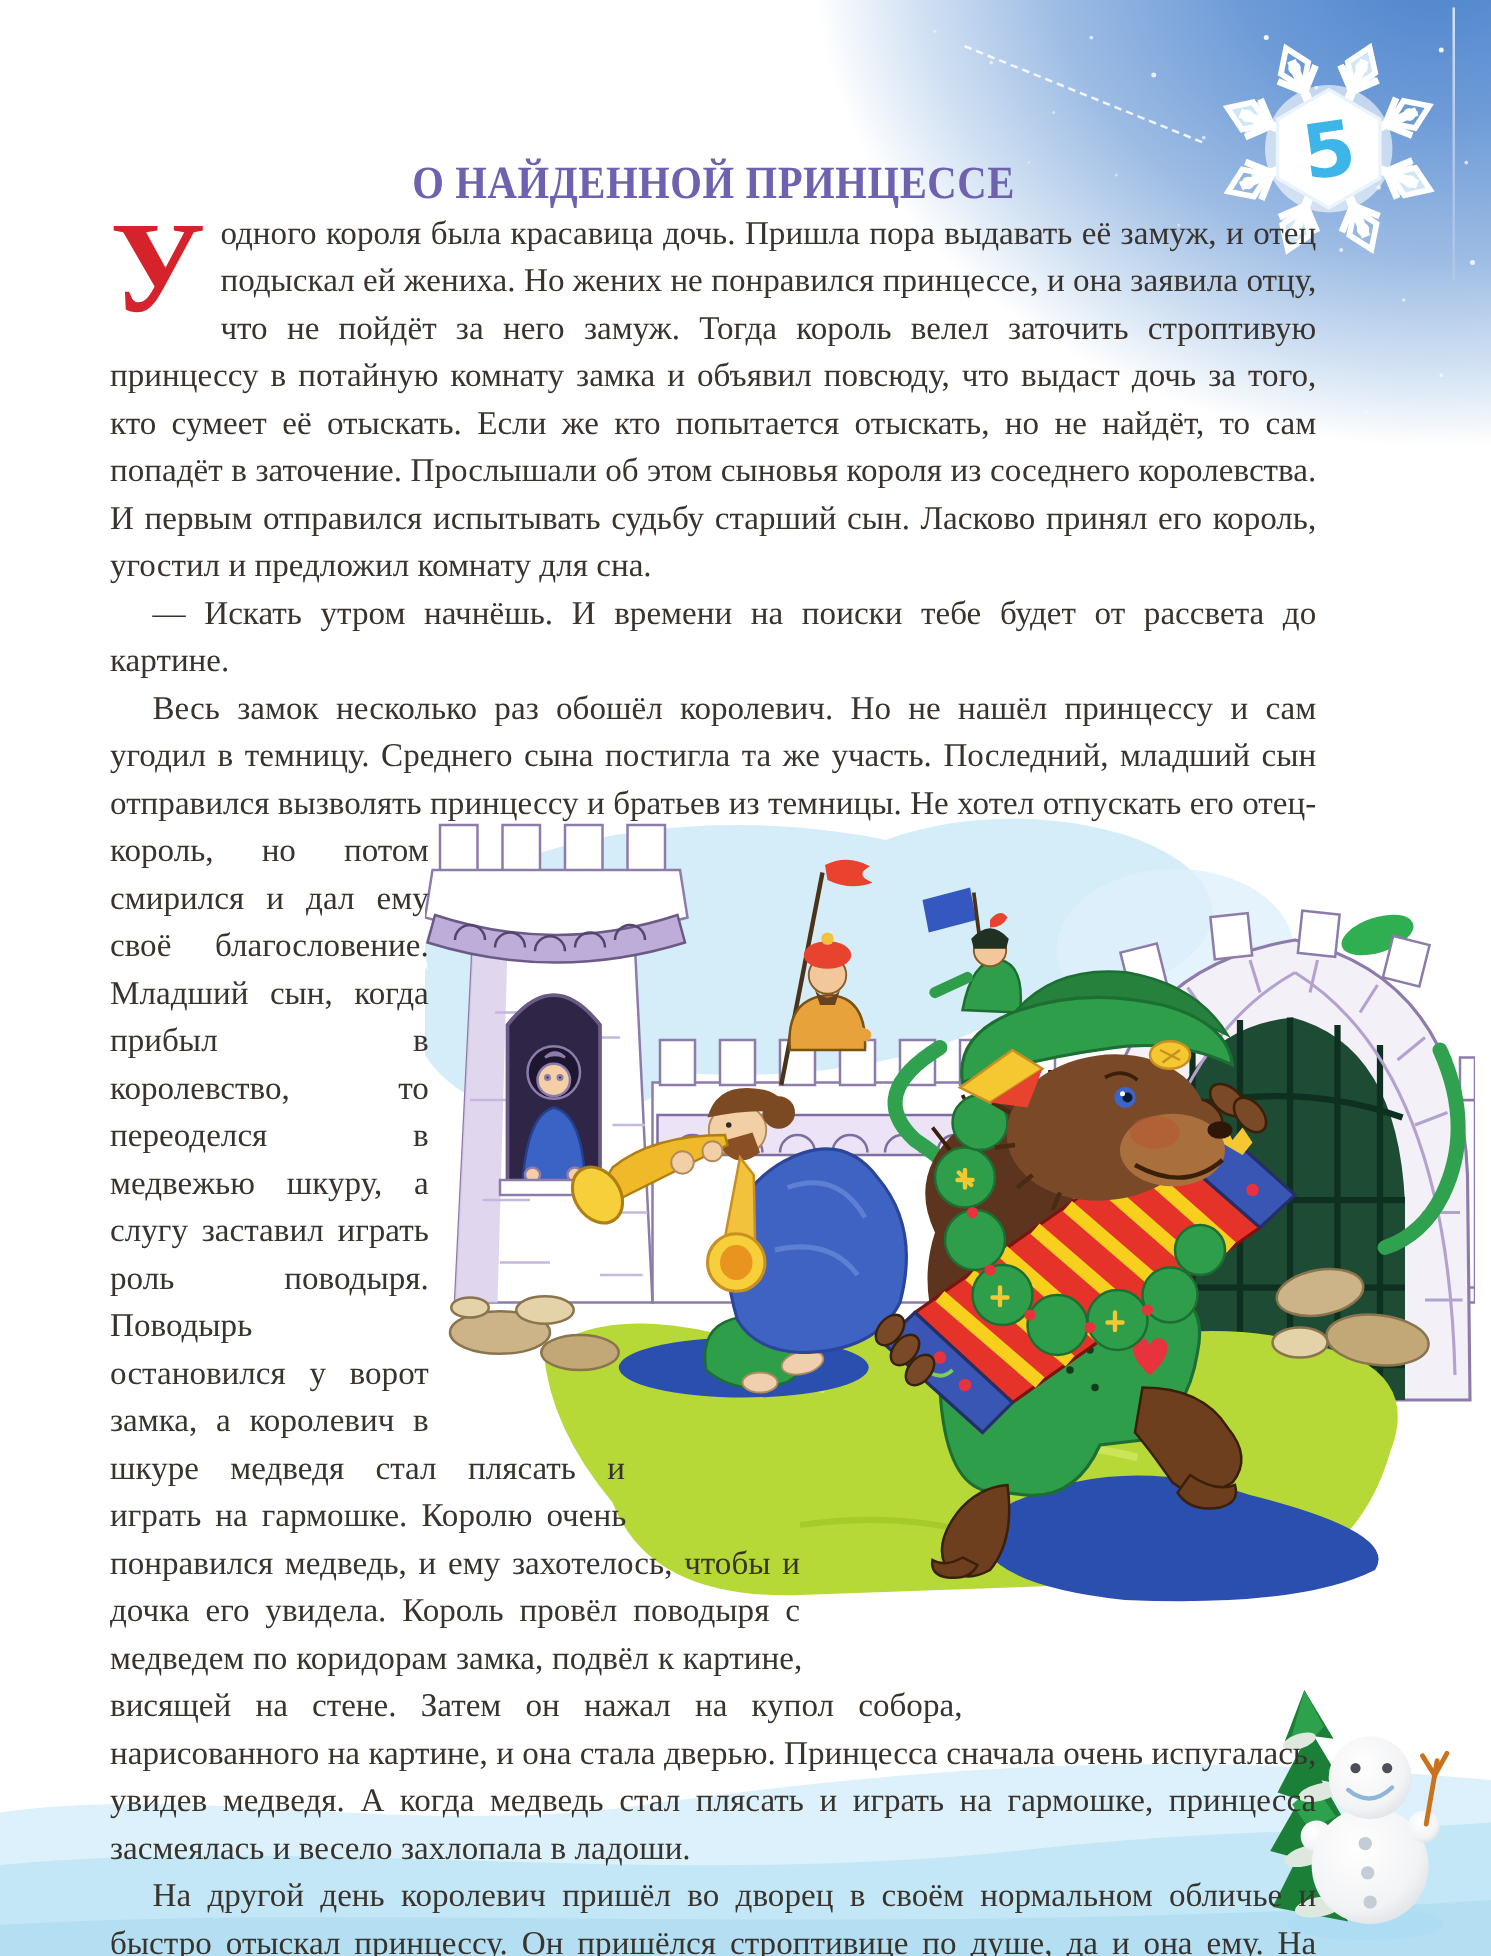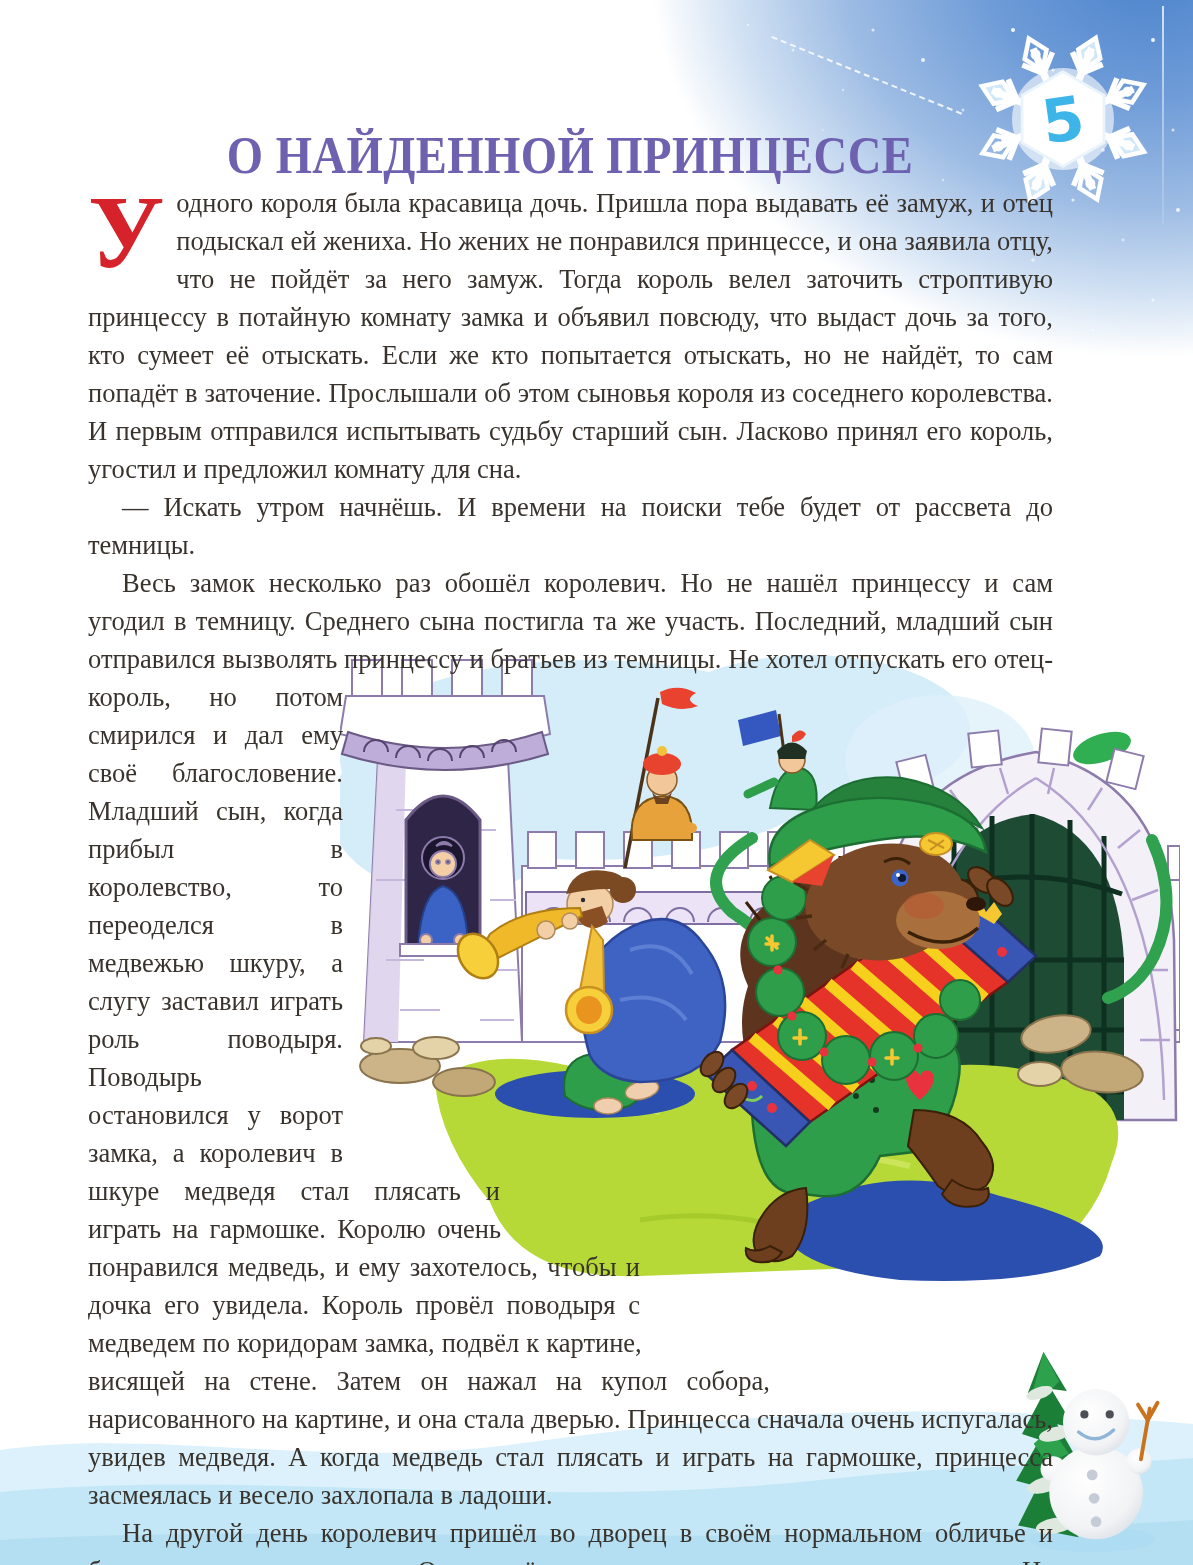--- a/index.html
+++ b/index.html
@@ -22,21 +22,21 @@
   }
   .vline{
     position:absolute;left:1162px;top:6px;width:2px;height:218px;
     background:linear-gradient(rgba(255,255,255,.75),rgba(255,255,255,.1));
   }
   .snowflake{position:absolute;left:972px;top:25px;}
   
   .content{position:absolute;left:88px;top:0;width:965px;z-index:3;}
   h1.title{
     margin:128px 0 0;text-align:center;color:#6e62b0;
-    font-size:53px;font-weight:bold;letter-spacing:.5px;line-height:1.05;
+    font-size:37px;font-weight:bold;letter-spacing:.5px;line-height:1.05;
   }
   h1.title .tt{display:inline-block;transform:scaleX(.88);white-space:nowrap;}
   .content p{
     margin:0;text-align:justify;font-size:26.5px;line-height:38px;color:#39332d;
   }
   .p1{margin-top:26px;}
   .dropcap{
     float:left;color:#d6222b;font-weight:bold;
     font-size:104px;line-height:80px;padding:8px 12px 0 0;
   }
@@ -481,21 +481,21 @@
         <polygon points="452,242 494,215 482,246" fill="#e8432f"></polygon>
         <ellipse cx="596" cy="204" rx="16" ry="11" fill="#f5c832" stroke="#c89020" stroke-width="2"></ellipse>
         <path d="M588,200 l16,8 M590,210 l14,-10" stroke="#c89020" stroke-width="2"></path>
       </g>
     </g>
   </svg>
 
   <div class="content">
     <h1 class="title"><span class="tt">О НАЙДЕННОЙ ПРИНЦЕССЕ</span></h1>
     <p class="p1"><span class="dropcap">У</span><span>одного короля была красавица дочь. Пришла пора выдавать её замуж, и отец подыскал ей жениха. Но жених не понравился принцессе, и она заявила отцу, что не пойдёт за него замуж. Тогда король велел заточить строптивую принцессу в потайную комнату замка и объявил повсюду, что выдаст дочь за того, кто сумеет её отыскать. Если же кто попытается отыскать, но не найдёт, то сам попадёт в заточение. Прослышали об этом сыновья короля из соседнего королевства. И первым отправился испытывать судьбу старший сын. Ласково принял его король, угостил и предложил комнату для сна.</span></p>
-    <p class="p2">— Искать утром начнёшь. И времени на поиски тебе будет от рассвета до темницы.</p>
+    <p class="p2">— Искать утром начнёшь. И времени на поиски тебе будет от рассвета до картине.</p>
     <p class="p3"><span class="illu-space"></span><span>Весь замок несколько раз обошёл королевич. Но не нашёл принцессу и сам угодил в темницу. Среднего сына постигла та же участь. Последний, младший сын отправился вызволять принцессу и братьев из темницы. Не хотел отпускать его отец-король, но потом смирился и дал ему своё благословение. Младший сын, когда прибыл в королевство, то переоделся в медвежью шкуру, а слугу заставил играть роль поводыря. Поводырь остановился у ворот замка, а королевич в шкуре медведя стал плясать и играть на гармошке. Королю очень понравился медведь, и ему захотелось, чтобы и дочка его увидела. Король провёл поводыря с медведем по коридорам замка, подвёл к картине, висящей на стене. Затем он нажал на купол собора, нарисованного на картине, и она стала дверью. Принцесса сначала очень испугалась, увидев медведя. А когда медведь стал плясать и играть на гармошке, принцесса засмеялась и весело захлопала в ладоши.</span></p>
     <p class="p4">На другой день королевич пришёл во дворец в своём нормальном обличье и быстро отыскал принцессу. Он пришёлся строптивице по душе, да и она ему. На свадьбу пригласили отца королевича и выпустили из заточения обоих братьев.</p>
   </div>
 
   <svg class="snowband" width="1193" height="195" viewBox="0 0 1193 195">
     <path d="M0,80 C150,58 320,98 500,76 C720,46 900,28 1193,54 L1193,195 L0,195 Z" fill="#dcf1fb"></path>
     <path d="M0,122 C260,98 520,142 820,110 C980,92 1090,96 1193,88 L1193,195 L0,195 Z" fill="#c3e7f6"></path>
     <path d="M0,170 C300,152 700,182 1193,150 L1193,195 L0,195 Z" fill="#b2ddf1" opacity=".9"></path>
   </svg>
 

